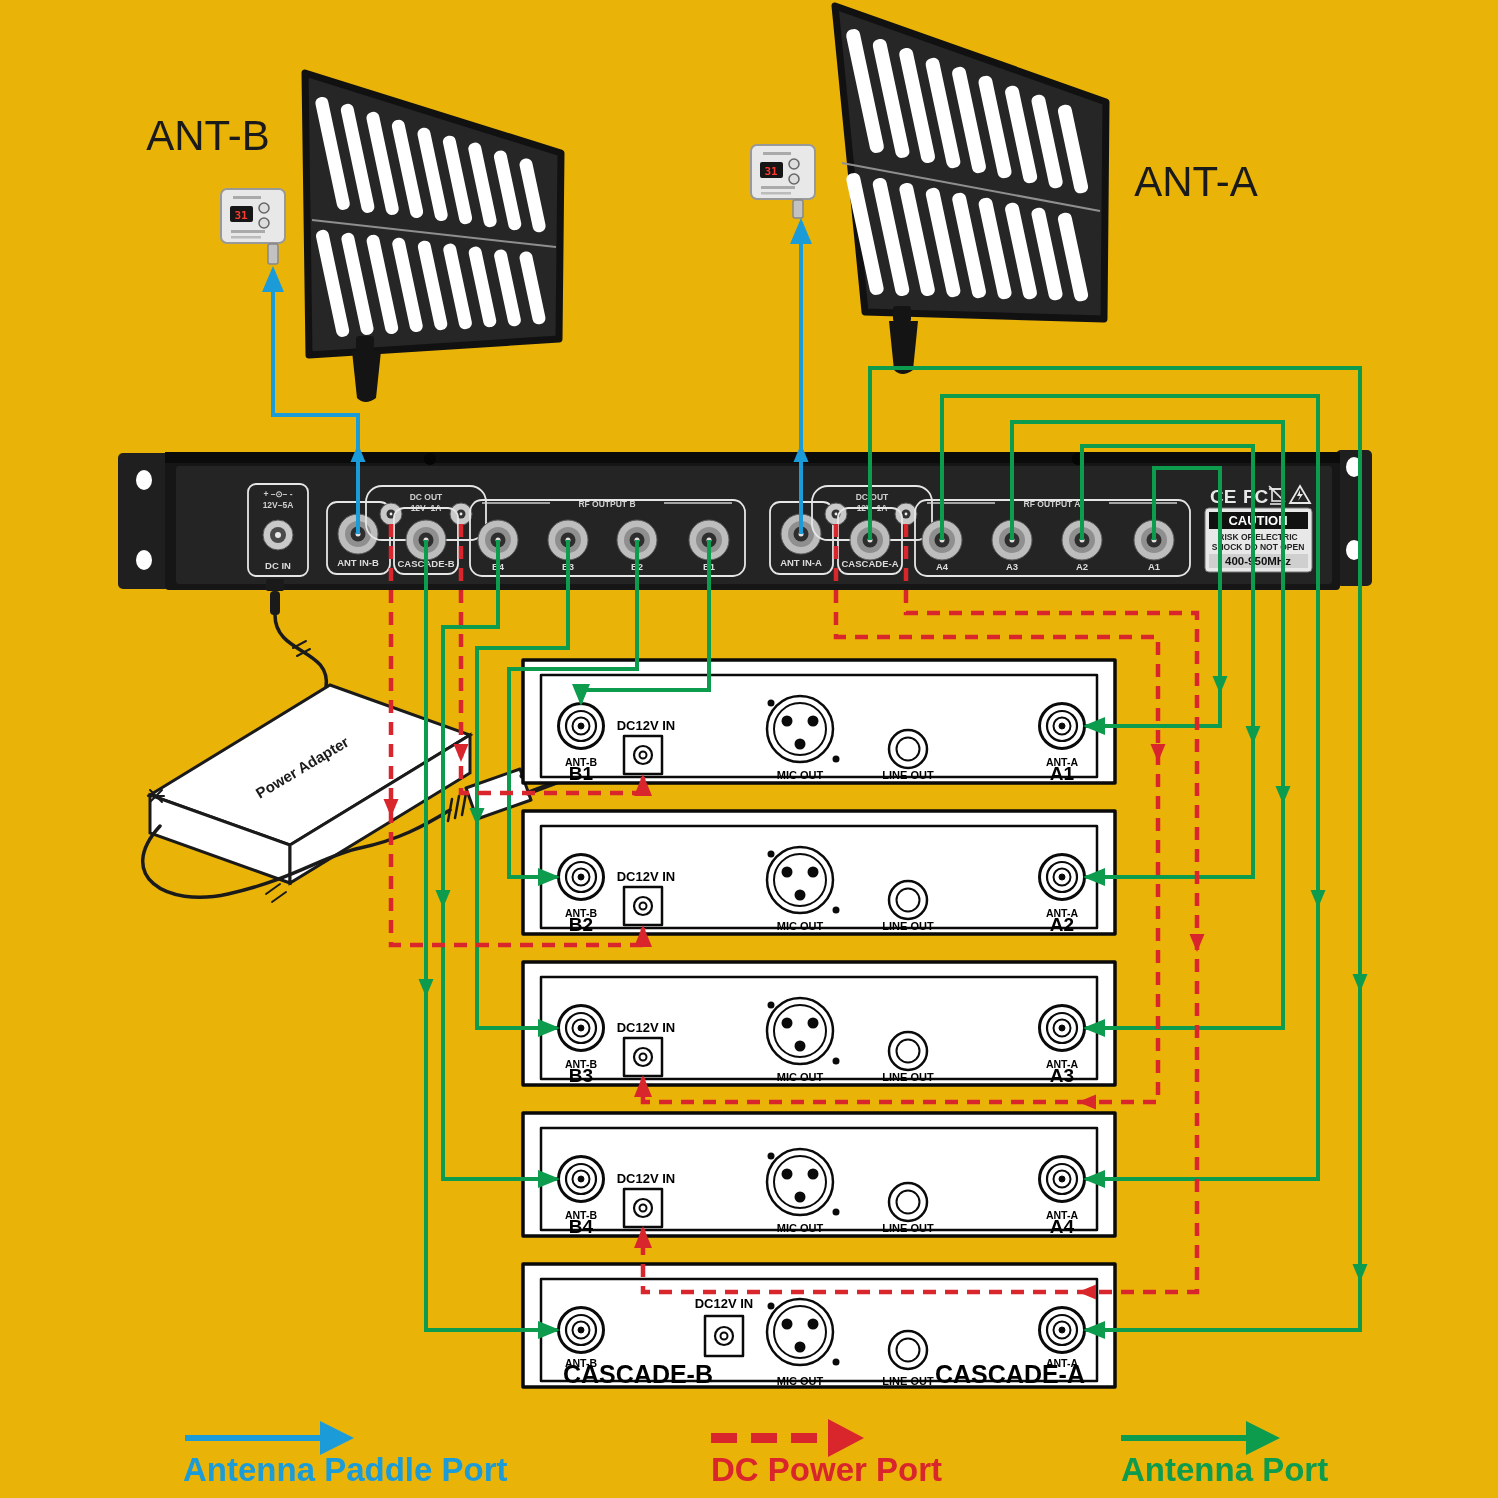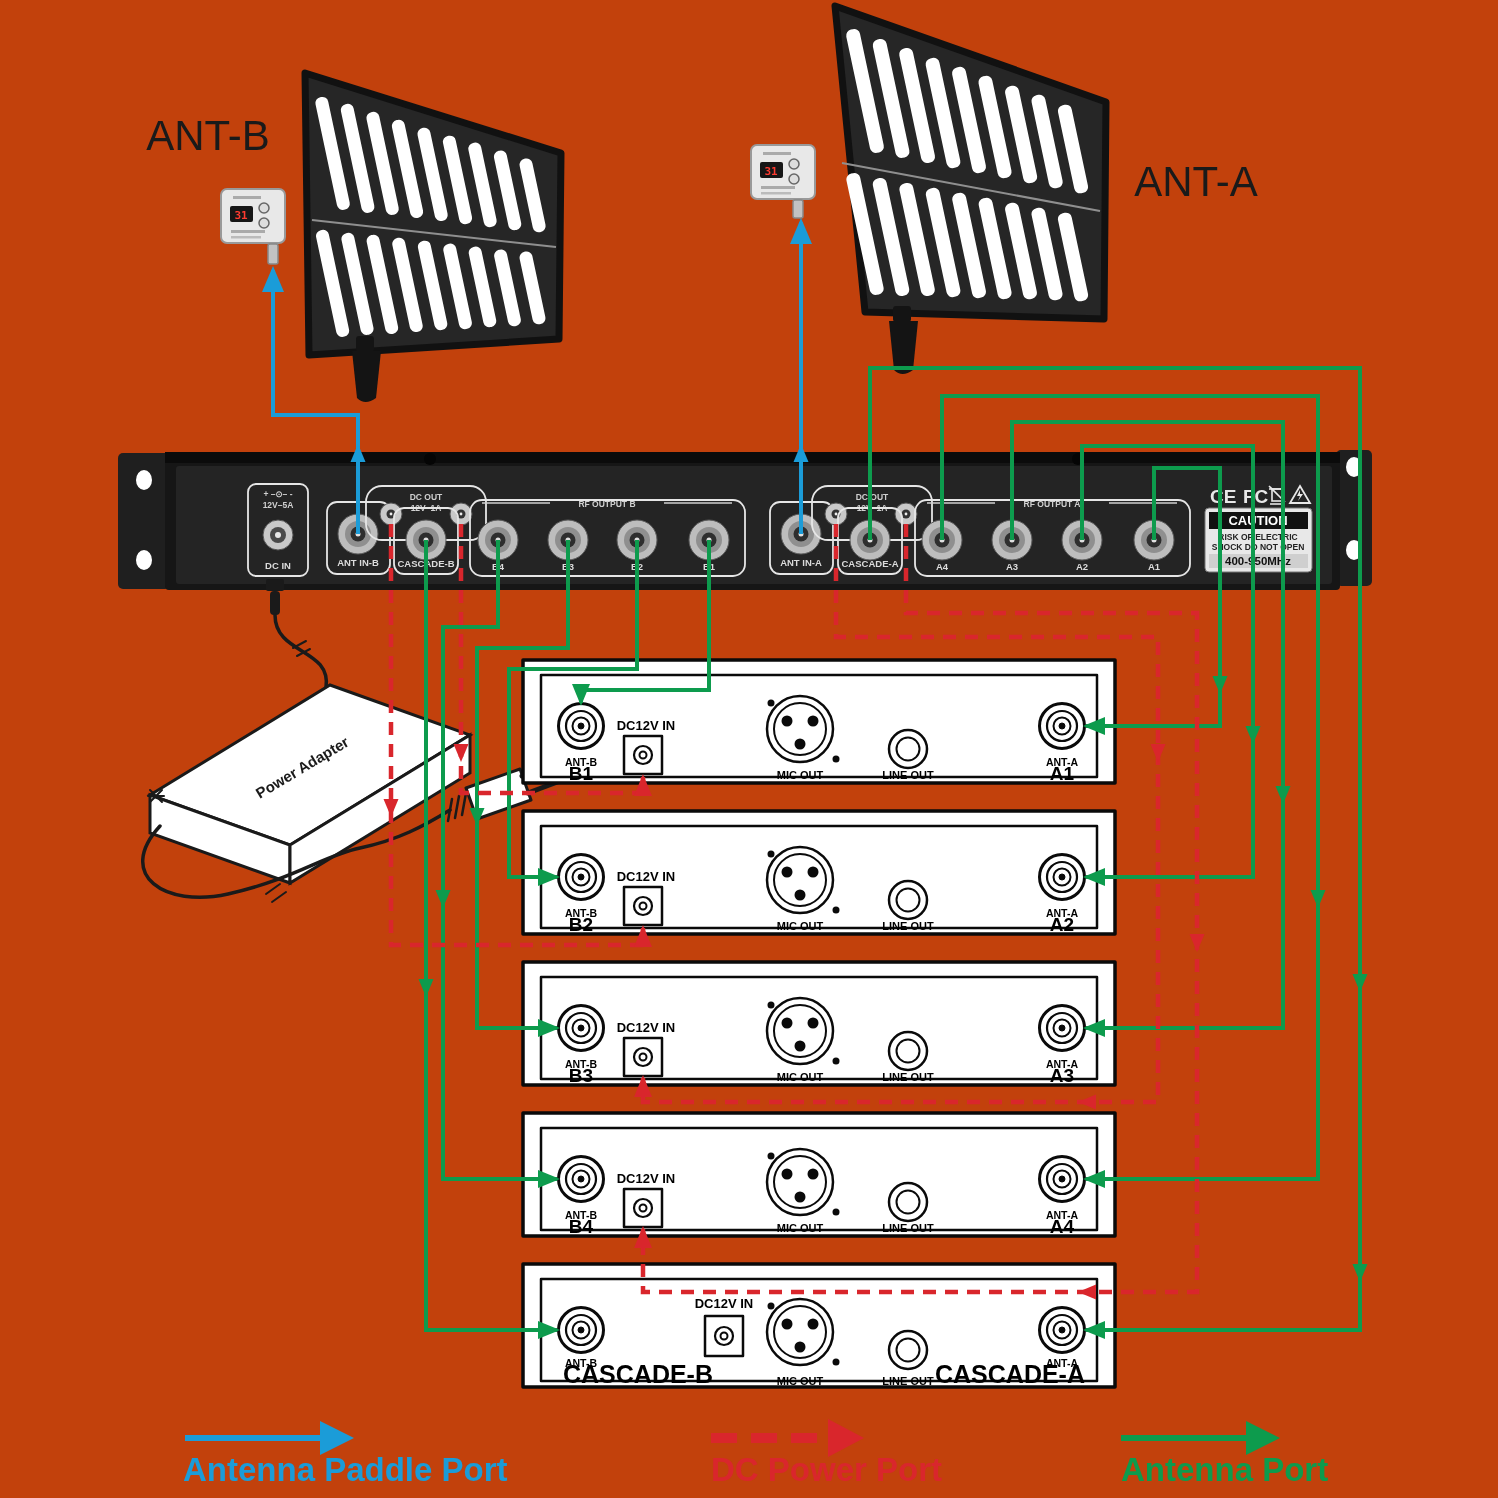--- a/index.html
+++ b/index.html
@@ -1,16 +1,16 @@
 <!DOCTYPE html>
 <html><head>
 <meta charset="utf-8">
 <style>
   html,body{margin:0;padding:0;background:#fff;}
-  .page{width:1498px;height:1498px;position:relative;background:#c2410c;font-family:"Liberation Sans",sans-serif;}
+  .page{width:1498px;height:1498px;position:relative;background:#eab308;font-family:"Liberation Sans",sans-serif;}
   svg{display:block;font-family:"Liberation Sans",sans-serif;}
   .ant-title{font-size:42px;fill:#1a1a1a;}
   .rk{fill:#dcdcdc;font-size:9.5px;font-weight:bold;}
   .rk-sm{fill:#d0d0d0;font-size:8.5px;font-weight:bold;}
   .rx-sm{fill:#000;font-size:10.5px;font-weight:bold;}
   .rx-id{fill:#000;font-size:19px;font-weight:bold;}
   .rx-id-big{fill:#000;font-size:25px;font-weight:bold;}
   .rx-dc{fill:#000;font-size:13px;font-weight:bold;}
   .rx-out{fill:#000;font-size:11px;font-weight:bold;}
   .legend-text{font-size:33px;font-weight:600;}

